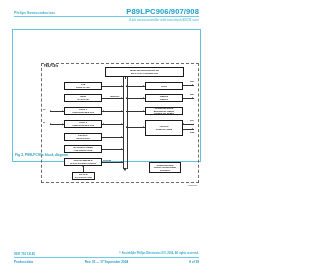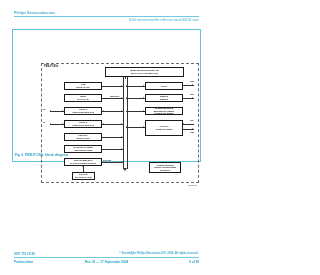--- a/index.html
+++ b/index.html
@@ -229,20 +229,21 @@
     font-weight: bold;
     color: #2a9fc4;
     white-space: nowrap;
   }
 </style>
 </head>
 <body>
 
 <div class="page-header">
   <div class="hdr-left">Philips Semiconductors</div>
+  <div class="hdr-part">P89LPC906/907/908</div>
   <div class="hdr-rule"></div>
   <div class="hdr-sub">8-bit microcontroller with two-clock 80C51 core</div>
 </div>
 
 <div class="figure-frame">
 
   <div class="diagram">
 
     <div class="dashed-box"></div>
     <div class="dashed-label">P89LPC90x</div>

